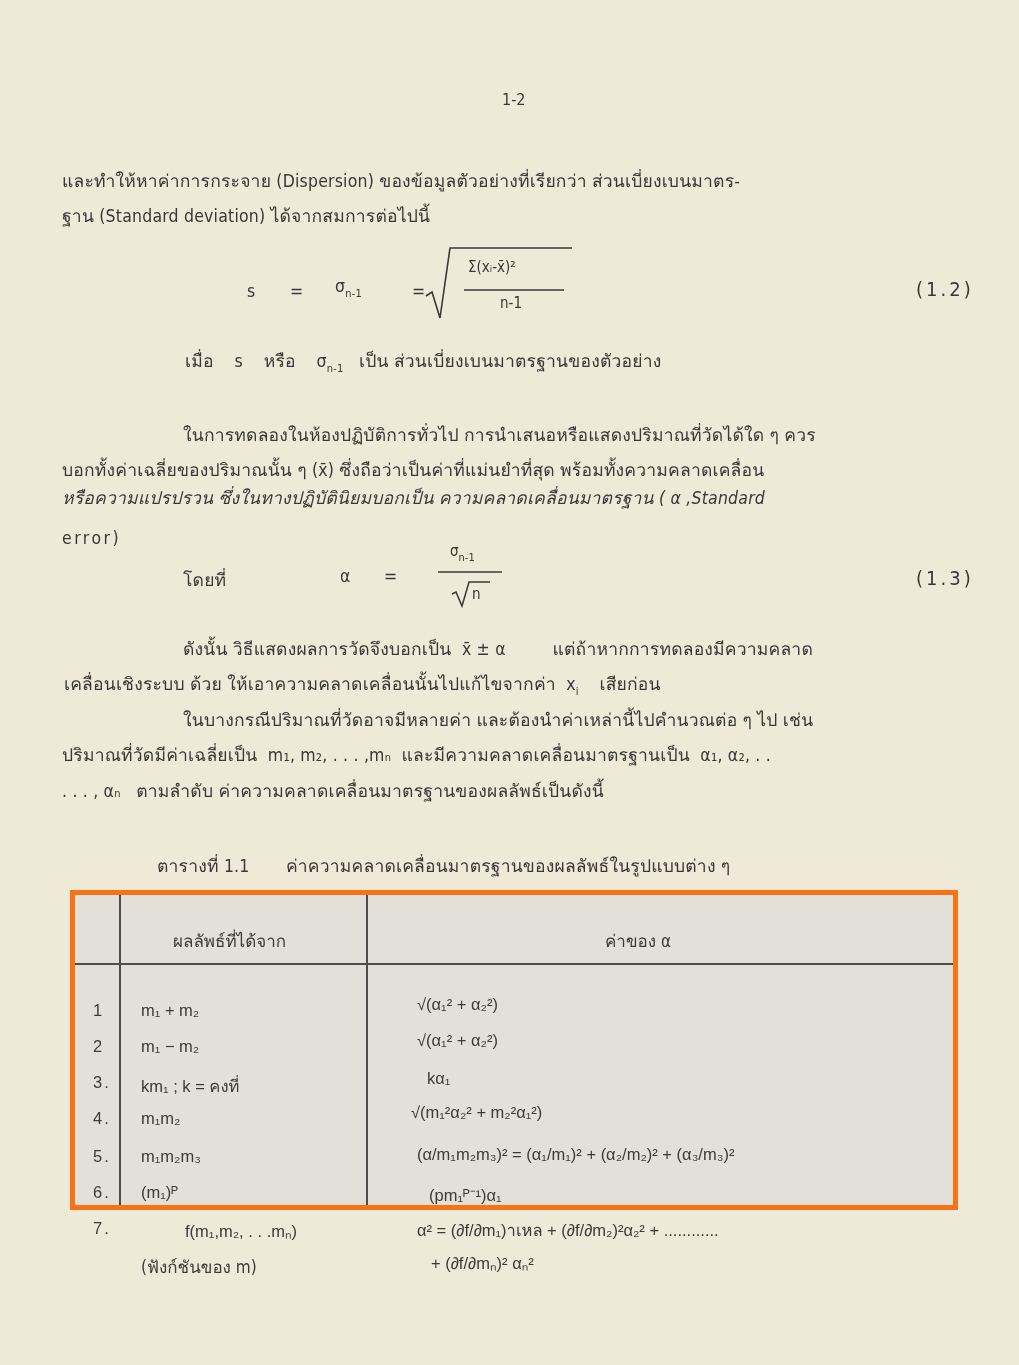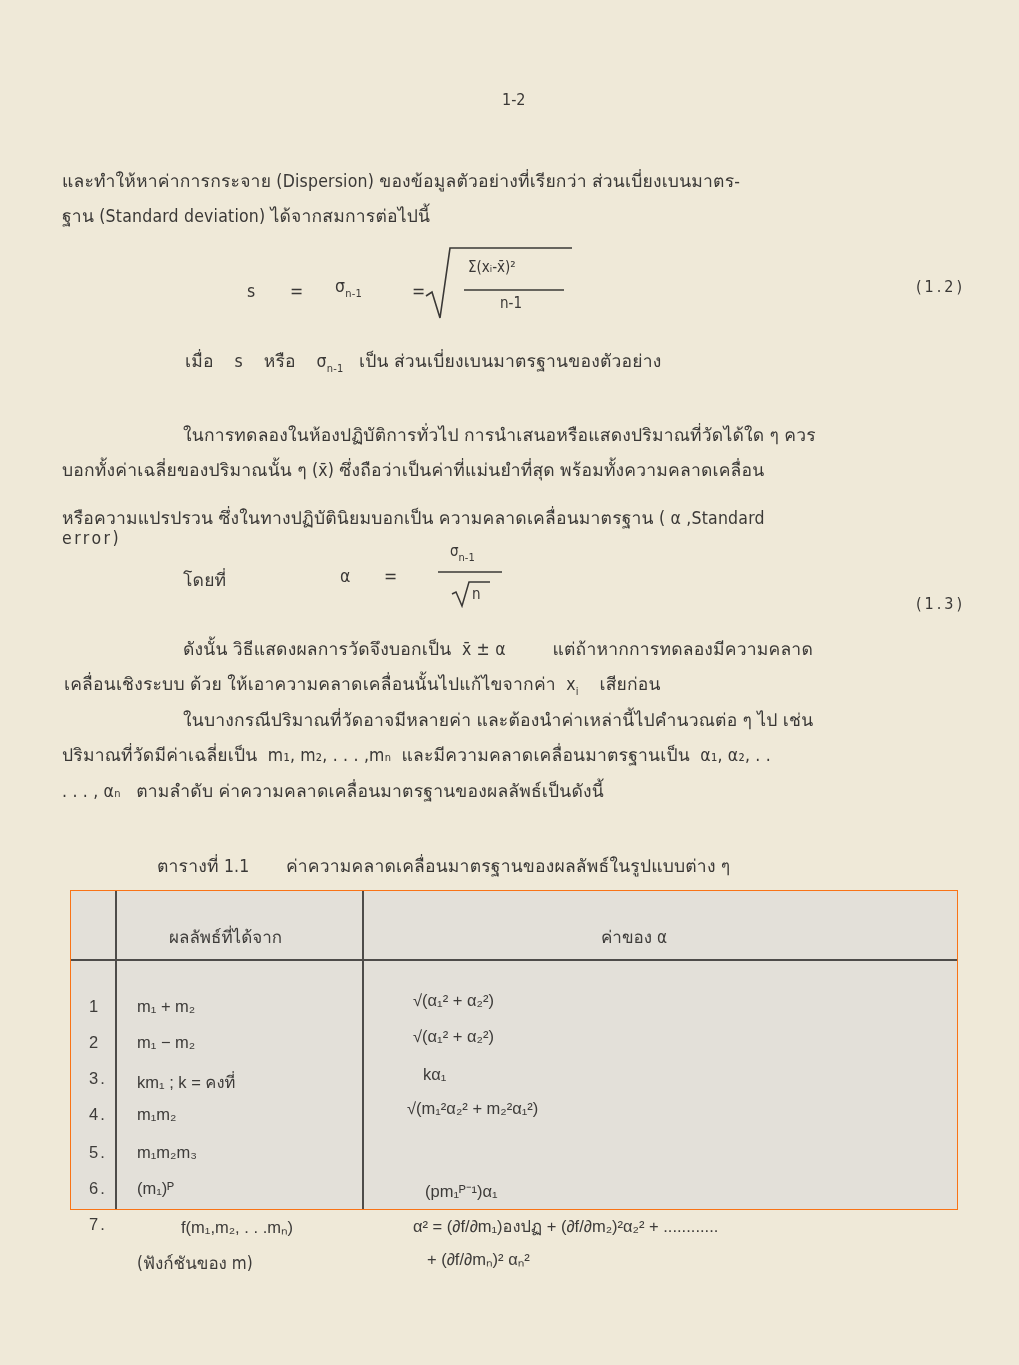--- a/index.html
+++ b/index.html
@@ -9,26 +9,26 @@
     font-family:"DejaVu Sans Condensed","DejaVu Sans", sans-serif;
     color:#3a3836;
     position:relative;
   }
   .abs { position:absolute; white-space:nowrap; }
   .txt { font-size:17.5px; letter-spacing:0.2px; }
   .latin { letter-spacing:2.5px; }
   sub, sup { font-size:11px; line-height:0; }
   sub { vertical-align:-5px; }
   .pageno { font-size:16px; }
-  .eqno { font-size:16px; letter-spacing:3px; }
+  .eqno { font-size:20px; letter-spacing:3px; }
 
   
   .tbl {
     position:absolute; left:70px; top:890px; width:888px; height:320px;
-    border:1px solid #f97316; background:#e3e0d9; box-sizing:border-box;
+    border:5px solid #f97316; background:#e3e0d9; box-sizing:border-box;
   }
   .tbl .vline { position:absolute; top:0; bottom:0; width:2px; background:#4e4c4a; }
   .tbl .hline { position:absolute; left:0; right:0; height:2px; background:#4e4c4a; }
   .cell { position:absolute; font-family:"Liberation Sans", sans-serif; font-size:16.5px; color:#3d3b39; white-space:nowrap; }
   .hdr { font-family:"DejaVu Sans Condensed","DejaVu Sans", sans-serif; font-size:17px; }
   .num { letter-spacing:2px; }
 </style>
 </head>
 <body>
 
@@ -54,35 +54,35 @@
 <div class="abs txt" style="left:185px; top:347px;">
   <span>เมื่อ</span>&nbsp;&nbsp;&nbsp;
   <span>s</span>&nbsp;&nbsp;&nbsp;
   <span>หรือ</span>&nbsp;&nbsp;&nbsp;
   <span>σ</span><sub>n-1</sub>&nbsp;&nbsp;
   <span>เป็น ส่วนเบี่ยงเบนมาตรฐานของตัวอย่าง</span>
 </div>
 
 <div class="abs txt" style="left:183px; top:421px;">ในการทดลองในห้องปฏิบัติการทั่วไป การนำเสนอหรือแสดงปริมาณที่วัดได้ใด ๆ ควร</div>
 <div class="abs txt" style="left:62px; top:456px;">บอกทั้งค่าเฉลี่ยของปริมาณนั้น ๆ (x̄) ซึ่งถือว่าเป็นค่าที่แม่นยำที่สุด พร้อมทั้งความคลาดเคลื่อน</div>
-<div class="abs txt" style="left:62px; top:504px;">หรือความแปรปรวน ซึ่งในทางปฏิบัตินิยมบอกเป็น ความคลาดเคลื่อนมาตรฐาน ( α ,Standard</div>
+<div class="abs txt" style="left:62px; top:484px;font-style:italic;">หรือความแปรปรวน ซึ่งในทางปฏิบัตินิยมบอกเป็น ความคลาดเคลื่อนมาตรฐาน ( α ,Standard</div>
 <div class="abs txt latin" style="left:62px; top:528px;">error)</div>
 
 <div>
   <span class="abs txt" style="left:183px; top:566px;">โดยที่</span>
   <span class="abs txt" style="left:340px; top:566px;">α</span>
   <span class="abs txt" style="left:384px; top:566px;">=</span>
   <span class="abs" style="left:450px; top:542px; font-size:15px;"><span>σ</span><sub>n-1</sub></span>
   <svg class="abs" style="left:436px; top:570px;" width="70" height="40">
     <line x1="2" y1="2" x2="66" y2="2" stroke="#3a3836" stroke-width="1.4"></line>
     <polyline points="16,24 20,22 26,36 33,12 54,12" fill="none" stroke="#3a3836" stroke-width="1.5"></polyline>
   </svg>
 
   <span class="abs" style="left:472px; top:585px; font-size:15px;">n</span>
-  <span class="abs eqno" style="left:916px; top:566px;margin-top:28px;">(1.3)</span>
+  <span class="abs eqno" style="left:916px; top:566px;">(1.3)</span>
 </div>
 
 <div class="abs txt" style="left:183px; top:635px;">
   <span>ดังนั้น วิธีแสดงผลการวัดจึงบอกเป็น</span>&nbsp;
   <span>x̄ ± α</span>&nbsp;&nbsp;&nbsp;&nbsp;&nbsp;&nbsp;&nbsp;&nbsp;
   <span>แต่ถ้าหากการทดลองมีความคลาด</span>
 </div>
 <div class="abs txt" style="left:64px; top:670px;">
   <span>เคลื่อนเชิงระบบ ด้วย ให้เอาความคลาดเคลื่อนนั้นไปแก้ไขจากค่า</span>&nbsp;
   <span>x</span><sub>i</sub>&nbsp;&nbsp;&nbsp;
@@ -125,23 +125,24 @@
   <div class="cell num" style="left:18px; top:178px;">3.</div>
   <div class="cell" style="left:66px; top:178px;">km₁ ; k = คงที่</div>
   <div class="cell" style="left:352px; top:174px;">kα₁</div>
 
   <div class="cell num" style="left:18px; top:214px;">4.</div>
   <div class="cell" style="left:66px; top:214px;text-align:right;">m₁m₂</div>
   <div class="cell" style="left:336px; top:208px;">√(m₁²α₂² + m₂²α₁²)</div>
 
   <div class="cell num" style="left:18px; top:252px;">5.</div>
   <div class="cell" style="left:66px; top:252px;">m₁m₂m₃</div>
+  <div class="cell" style="left:342px; top:250px;">(α/m₁m₂m₃)² = (α₁/m₁)² + (α₂/m₂)² + (α₃/m₃)²</div>
 
   <div class="cell num" style="left:18px; top:288px;">6.</div>
   <div class="cell" style="left:66px; top:288px;">(m₁)ᴾ</div>
   <div class="cell" style="left:354px; top:288px;">(pm₁ᴾ⁻¹)α₁</div>
 
   <div class="cell num" style="left:18px; top:324px;">7.</div>
   <div class="cell" style="left:66px; top:324px;margin-left:44px;">f(m₁,m₂, . . .mₙ)</div>
   <div class="cell hdr" style="left:66px; top:358px;">(ฟังก์ชันของ m)</div>
-  <div class="cell" style="left:342px; top:322px;">α² = (∂f/∂m₁)องปฏ + (∂f/∂m₂)²α₂² + ............</div>
+  <div class="cell" style="left:342px; top:322px;">α² = (∂f/∂m₁)าเหล + (∂f/∂m₂)²α₂² + ............</div>
   <div class="cell" style="left:356px; top:356px;">+ (∂f/∂mₙ)² αₙ²</div>
 </div>
 
 </body></html>

